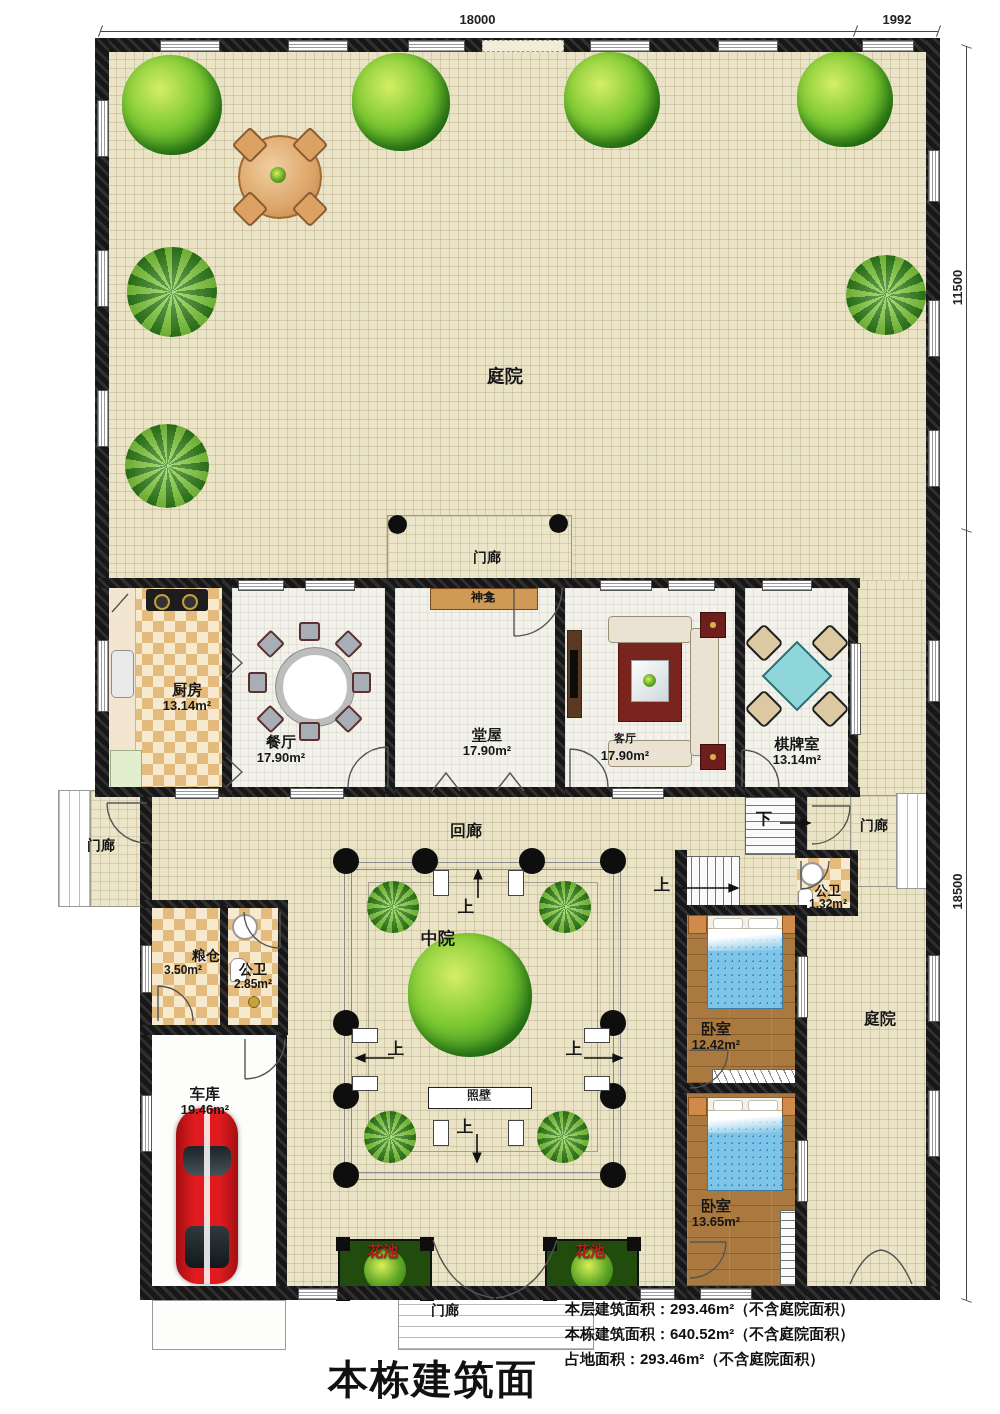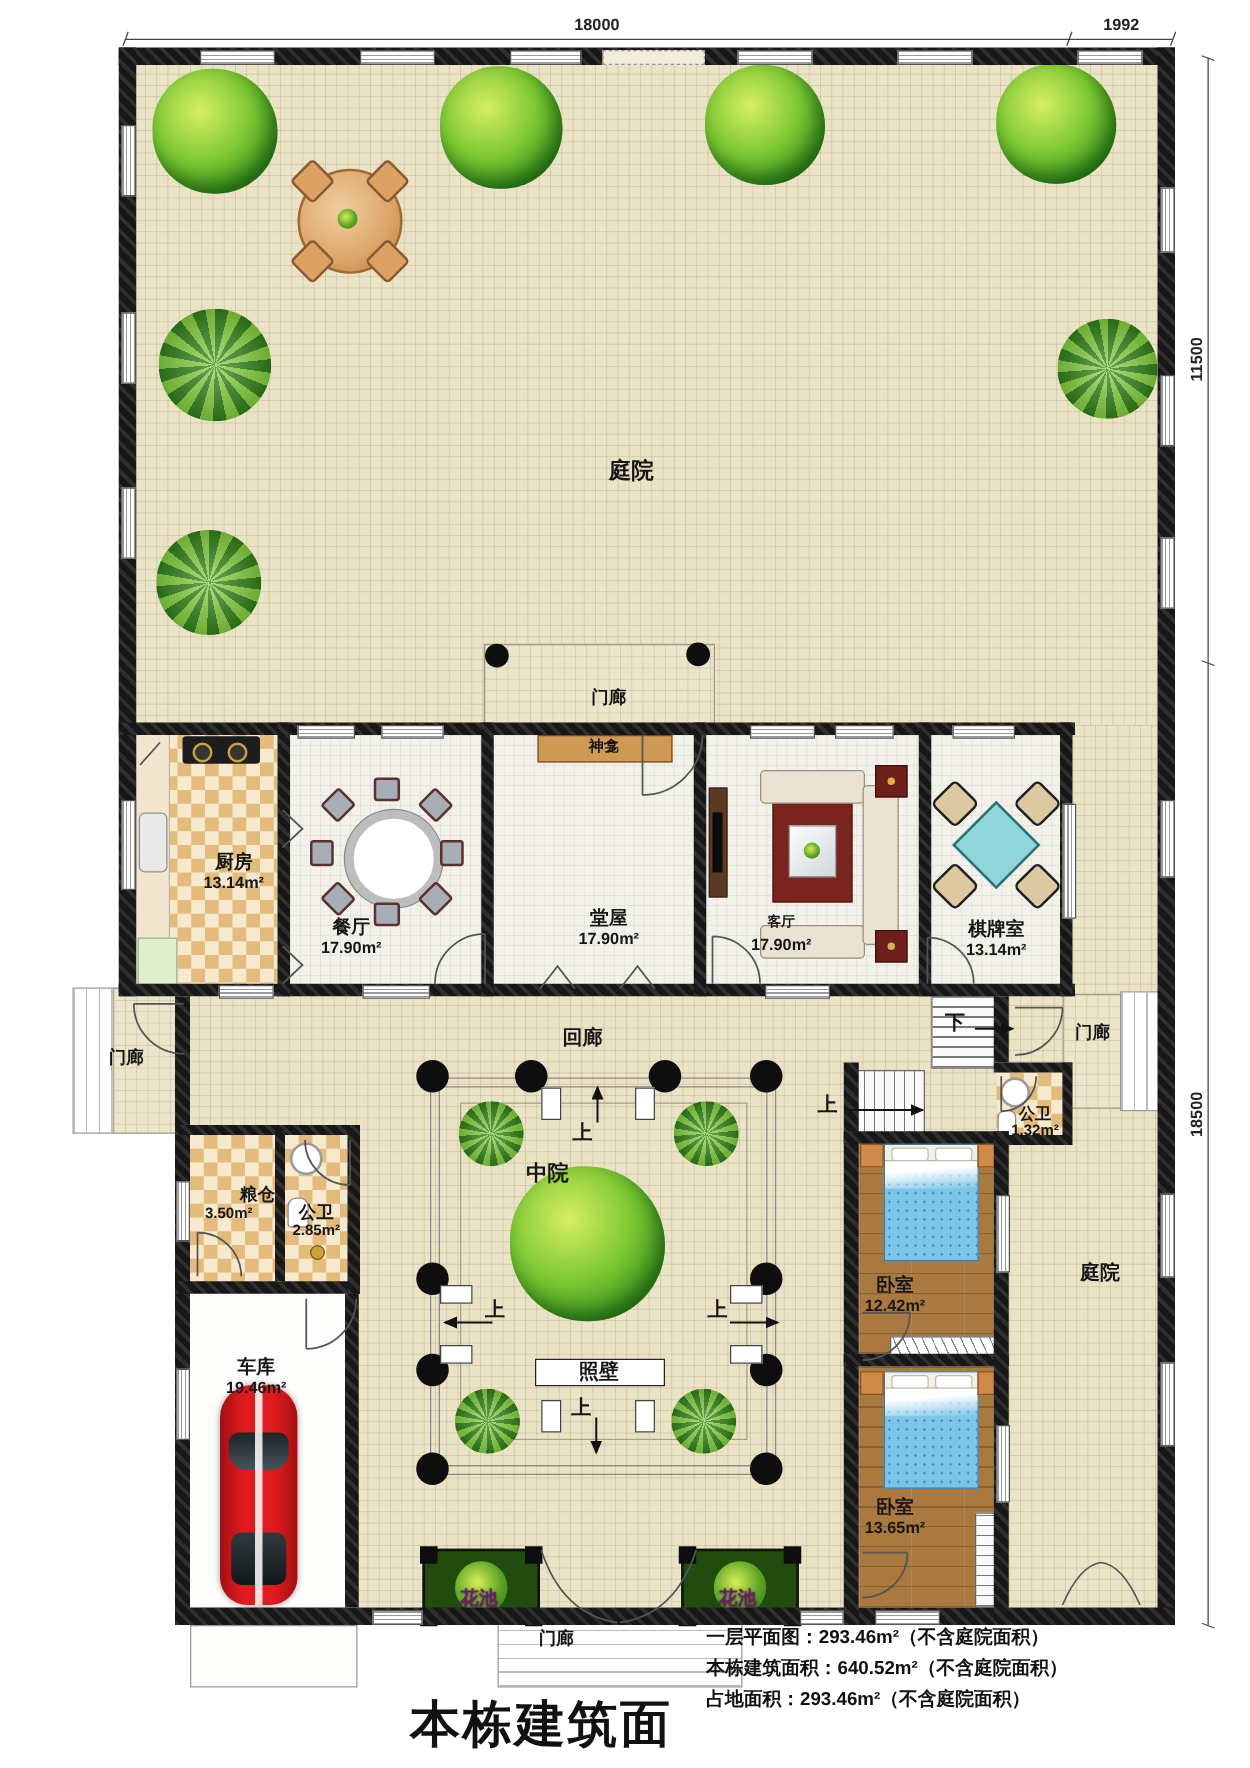--- a/index.html
+++ b/index.html
@@ -51,21 +51,21 @@
                  repeating-conic-gradient(#2f7d16 0deg 14deg,#8ad33f 14deg 28deg);}
   .column{position:absolute;background:#0e0e0e;border-radius:50%;}
   .rail-h{position:absolute;height:6px;border-top:1.5px solid #8b8b8b;border-bottom:1.5px solid #8b8b8b;}
   .rail-v{position:absolute;width:6px;border-left:1.5px solid #8b8b8b;border-right:1.5px solid #8b8b8b;}
   .bedz{position:absolute;background:#214c0e;border:2px solid #101010;}
   .plantball{position:absolute;border-radius:50%;
       background:radial-gradient(circle at 42% 40%,#d8ef57,#5da526 55%,#2d6e10);}
   .post{position:absolute;background:#0e0e0e;}
   .screenwall{position:absolute;background:#fff;border:1.5px solid #222;}
   .lbl{position:absolute;font-weight:bold;color:#161616;text-align:center;white-space:nowrap;line-height:1.1;}
-  .lblw{color:#701a75;text-shadow:0 1px 2px rgba(0,0,0,.7);margin-top:28px;}
+  .lblw{color:#b91c1c;text-shadow:0 1px 2px rgba(0,0,0,.7);}
   .dim{position:absolute;color:#222;font-weight:bold;font-size:13px;text-align:center;}
   .dimline{position:absolute;background:#444;}
   .notes-line{font-weight:bold;color:#111;font-size:15px;margin:0 0 6px 0;white-space:nowrap;}
   .sofa{position:absolute;background:#eae3d3;border:1px solid #9a8f74;border-radius:4px;}
   .redtbl{position:absolute;background:#6e1f1b;border:1px solid #3c0f0c;}
   .redtbl:after{content:"";position:absolute;left:50%;top:50%;width:6px;height:6px;margin:-3px 0 0 -3px;
       border-radius:50%;background:#d7b24a;}
   .chair{position:absolute;background:#a7aeb6;border:2px solid #5c3030;border-radius:3px;}
 </style>
 </head>
@@ -332,21 +332,21 @@
       <line x1="584" y1="1058" x2="622" y2="1058" marker-end="url(#ah)"></line>
       <line x1="678" y1="888" x2="738" y2="888" marker-end="url(#ah)"></line>
       <line x1="780" y1="823" x2="810" y2="823" marker-end="url(#ah)"></line>
     </g>
   </svg>
 
   <div class="lbl" style="left:465px;top:367px;width:80px;font-size:18px;">庭院</div>
   <div class="lbl" style="left:845px;top:1010px;width:70px;font-size:16px;">庭院</div>
   <div class="lbl" style="left:426px;top:822px;width:80px;font-size:16px;">回廊</div>
   <div class="lbl" style="left:398px;top:930px;width:80px;font-size:17px;">中院</div>
-  <div class="lbl" style="left:428px;top:1089px;width:102px;font-size:16px;">照壁</div>
+  <div class="lbl" style="left:428px;top:1089px;width:102px;font-size:12px;">照壁</div>
   <div class="lbl" style="left:430px;top:591px;width:106px;font-size:12px;">神龛</div>
   <div class="lbl" style="left:447px;top:550px;width:80px;font-size:14px;">门廊</div>
   <div class="lbl" style="left:70px;top:838px;width:62px;font-size:14px;">门廊</div>
   <div class="lbl" style="left:843px;top:818px;width:62px;font-size:14px;">门廊</div>
   <div class="lbl" style="left:414px;top:1303px;width:62px;font-size:14px;">门廊</div>
   <div class="lbl lblw" style="left:348px;top:1243px;width:70px;font-size:15px;">花池</div>
   <div class="lbl lblw" style="left:555px;top:1243px;width:70px;font-size:15px;">花池</div>
 
   <div class="lbl" style="left:147px;top:682px;width:80px;font-size:15px;">厨房</div>
   <div class="lbl" style="left:147px;top:699px;width:80px;font-size:13px;">13.14m²</div>
@@ -391,18 +391,18 @@
   <div class="dim" style="left:922px;top:280px;width:70px;transform:rotate(-90deg);">11500</div>
   <div class="dim" style="left:922px;top:884px;width:70px;transform:rotate(-90deg);">18500</div>
 
   <div class="abs" style="left:328px;top:1352px;width:235px;">
     <span style="font-size:40px;font-weight:bold;color:#111;letter-spacing:2px;">本栋建筑面积</span>
     <span style="font-size:26px;font-weight:bold;color:#111;margin-left:8px;">1:100</span>
     
     
   </div>
   <div class="abs" style="left:565px;top:1300px;width:430px;">
-    <p class="notes-line">一层平面图：293.46m²（不含庭院面积）</p>
+    <p class="notes-line">本层建筑面积：293.46m²（不含庭院面积）</p>
     <p class="notes-line">本栋建筑面积：640.52m²（不含庭院面积）</p>
     <p class="notes-line">占地面积：293.46m²（不含庭院面积）</p>
   </div>
 
 </div>
 
 </body></html>

